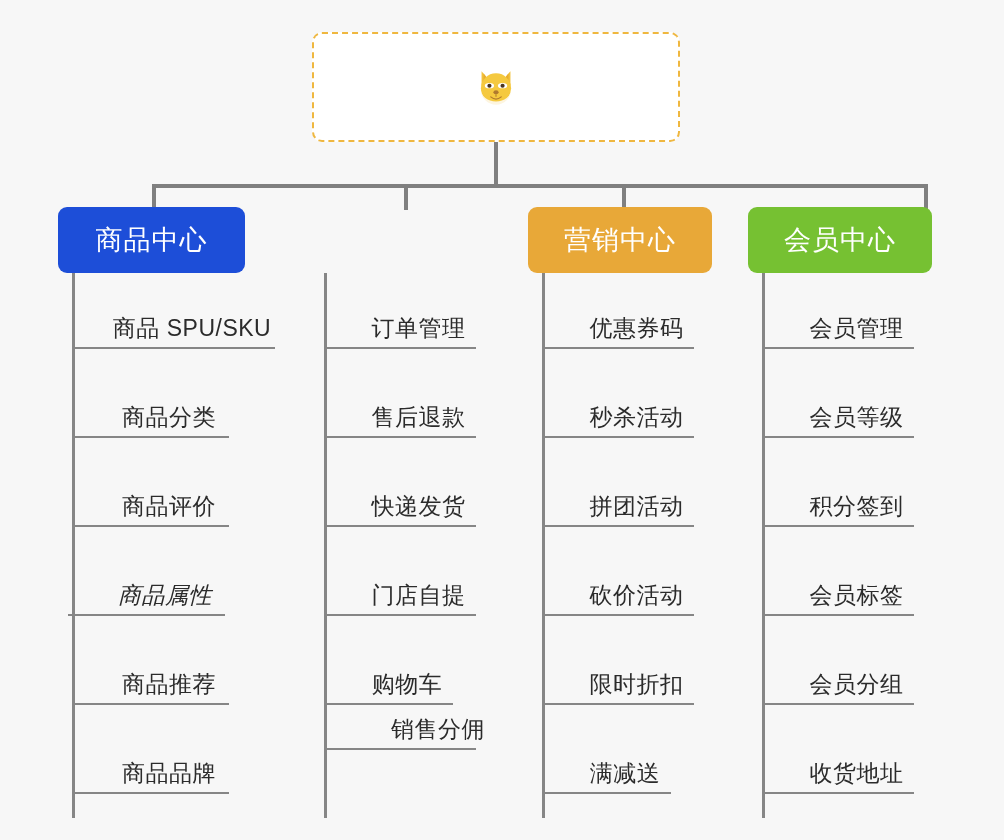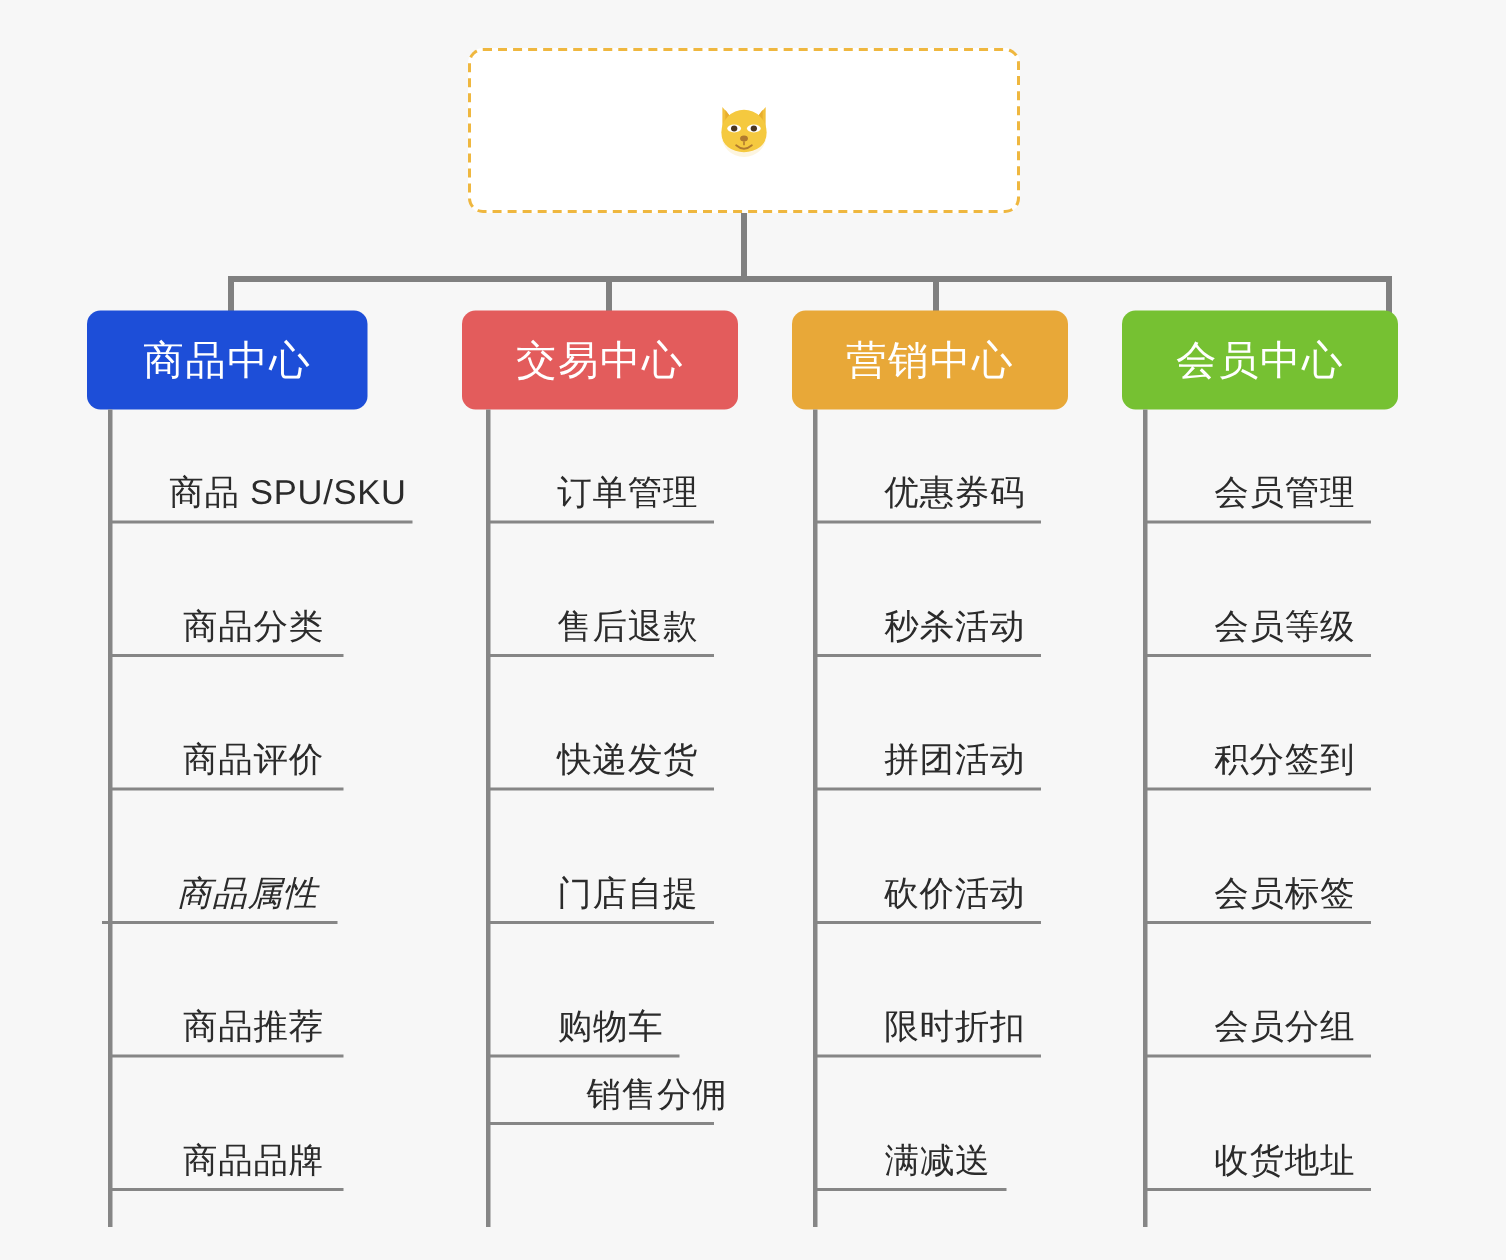--- a/index.html
+++ b/index.html
@@ -146,23 +146,20 @@
   <div class="leaf" style="left:68px; top:570px; width:157px;font-style:italic;">
     <span class="leaf-label">商品属性</span>
   </div>
   <div class="leaf" style="left:72px; top:659px; width:157px;">
     <span class="leaf-label">商品推荐</span>
   </div>
   <div class="leaf" style="left:72px; top:748px; width:157px;">
     <span class="leaf-label">商品品牌</span>
   </div>
 
-  <div class="branch-box" style="left: 308px; top: 207px; width: 184px; background: rgb(227, 92, 92);">
-    <span>交易中心</span>
-  </div>
   <div class="spine" style="left:324px; top:273px; height:545px;"></div>
 
   <div class="leaf" style="left:324px; top:303px; width:152px;">
     <span class="leaf-label">订单管理</span>
   </div>
   <div class="leaf" style="left:324px; top:392px; width:152px;">
     <span class="leaf-label">售后退款</span>
   </div>
   <div class="leaf" style="left:324px; top:481px; width:152px;">
     <span class="leaf-label">快递发货</span>

